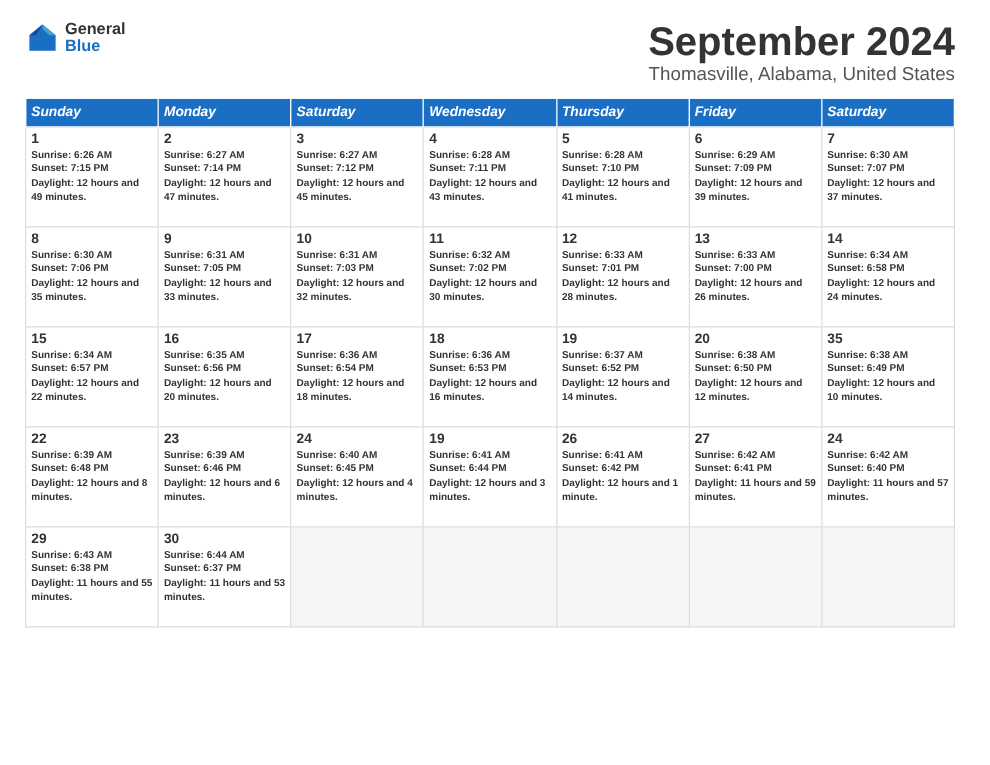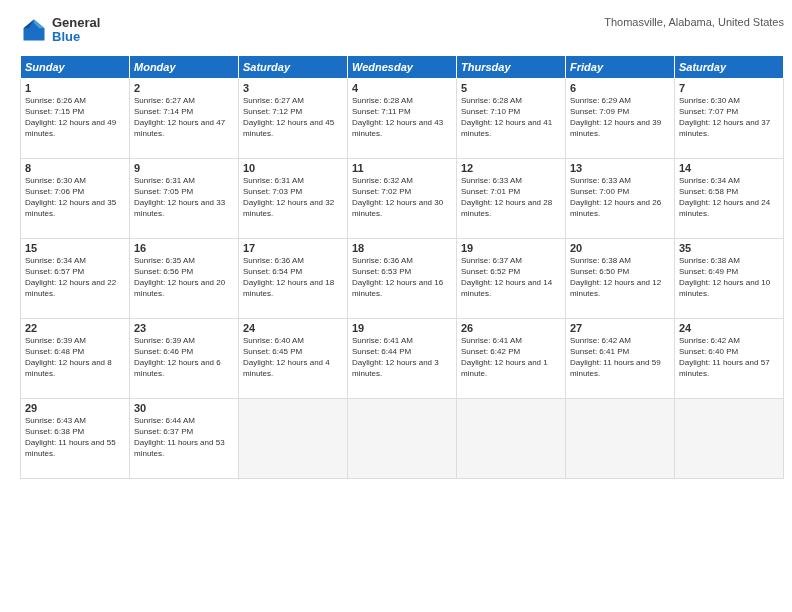--- a/index.html
+++ b/index.html
@@ -6,21 +6,21 @@
     body {
       font-family: Arial, sans-serif;
       background: #fff;
       width: 792px;
       height: 612px;
       overflow: hidden;
     }
     .page {
       width: 792px;
       height: 612px;
-      padding: 16px 8px 10px 20px;
+      padding: 16px 28px 10px 20px;
       background: #fff;
     }
     .header {
       display: flex;
       justify-content: space-between;
       align-items: flex-start;
       margin-bottom: 10px;
     }
     .logo {
       display: flex;
@@ -49,21 +49,21 @@
     .title-block {
       text-align: right;
     }
     .month-title {
       font-size: 32px;
       font-weight: bold;
       color: #333;
       line-height: 1.1;
     }
     .location {
-      font-size: 11px;
+      font-size: 15px;
       color: #555;
     }
     .calendar {
       width: 100%;
       border-collapse: collapse;
       table-layout: fixed;
     }
     .calendar th {
       background: #1a6fc4;
       color: #fff;
@@ -90,39 +90,41 @@
       font-size: 11px;
       font-weight: bold;
       color: #333;
       display: block;
       margin-bottom: 1px;
     }
     .day-info {
       font-size: 8px;
       line-height: 1.4;
       color: #333;
+      font-weight: bold;
     }
   </style>
 </head>
 <body>
 
 <div class="page">
   <div class="header">
     <div class="logo">
       <svg class="logo-icon" viewBox="0 0 32 32">
         <polygon points="16,4 28,14 28,28 4,28 4,14" fill="#1a6fc4"></polygon>
         <polygon points="16,4 28,14 22,14 16,8" fill="#4a9fd4"></polygon>
         <polygon points="16,4 4,14 10,14" fill="#0d4f9e"></polygon>
       </svg>
       <div class="logo-text">
         <span class="logo-general">General</span>
         <span class="logo-blue">Blue</span>
       </div>
     </div>
     <div class="title-block">
+      <div class="month-title">September 2024</div>
       <div class="location">Thomasville, Alabama, United States</div>
     </div>
   </div>
 
   <table class="calendar">
     <thead>
       <tr>
         <th>Sunday</th>
         <th>Monday</th>
         <th>Saturday</th>

